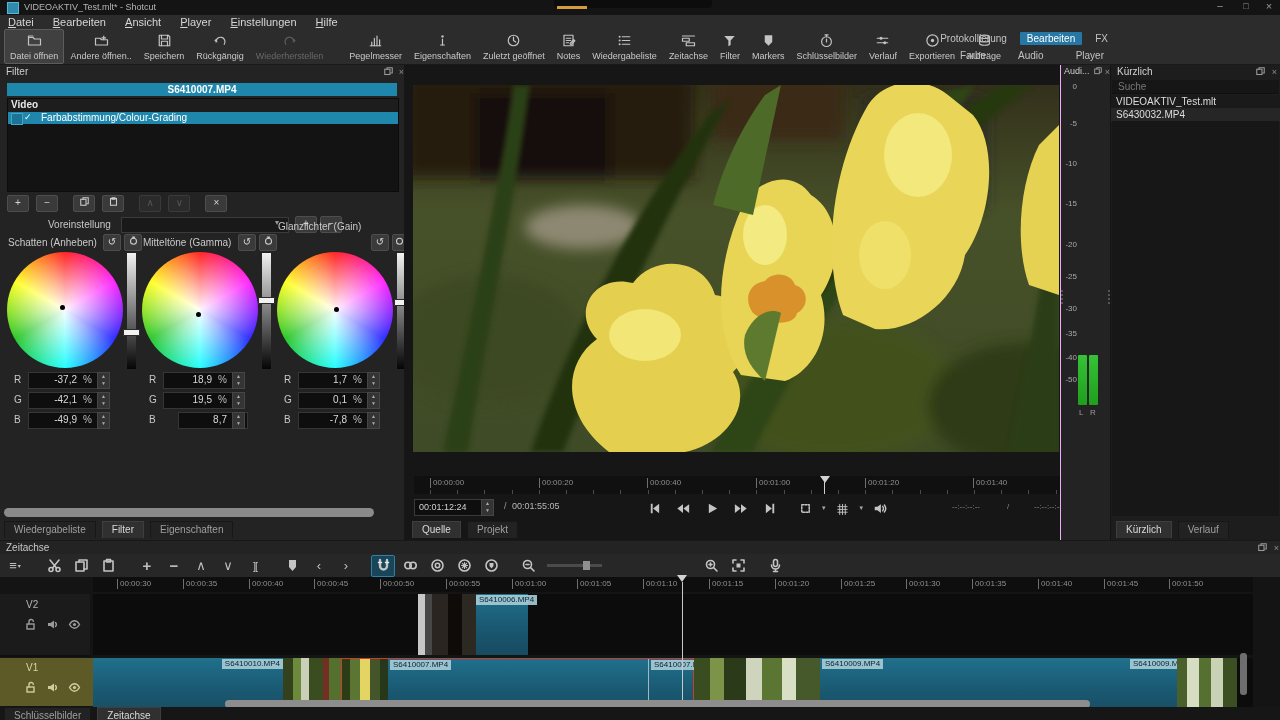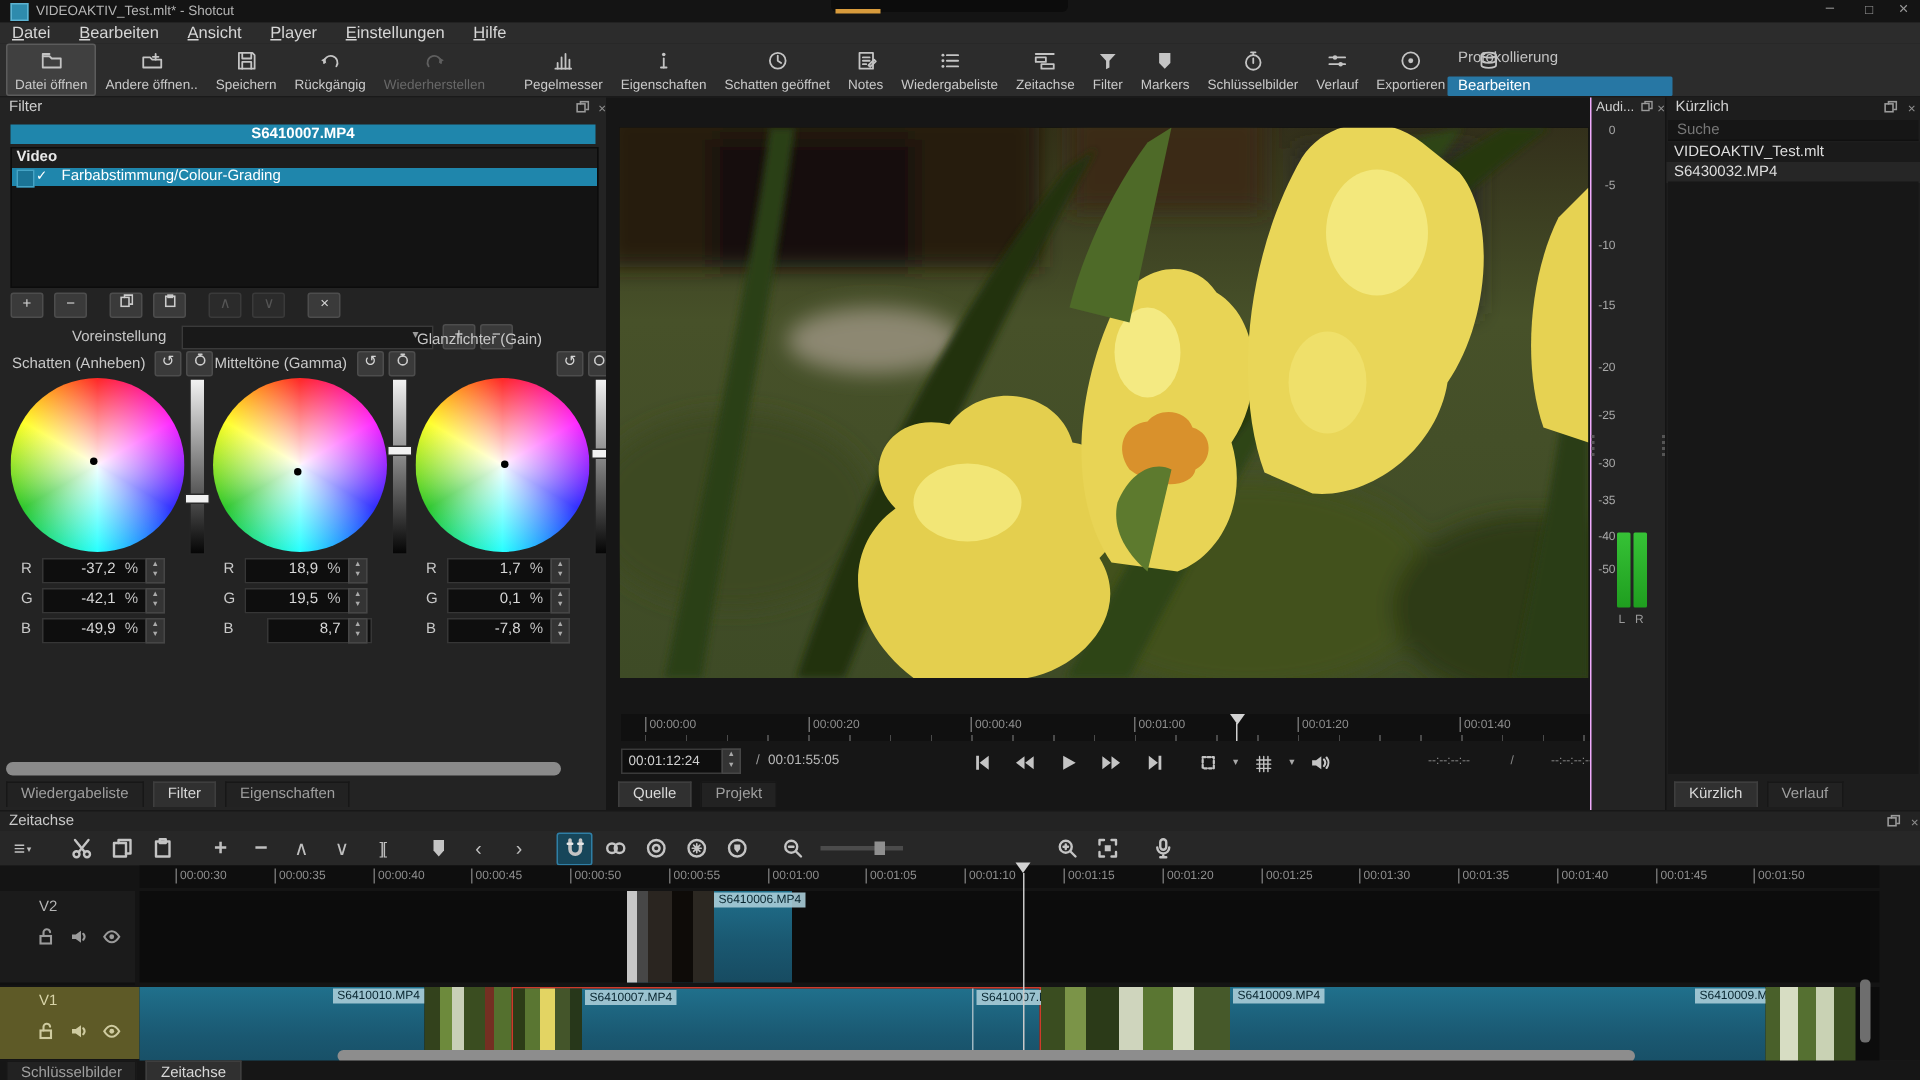--- a/index.html
+++ b/index.html
@@ -134,21 +134,21 @@
           <circle class="f" cx="10" cy="4.5" r="1.6"></circle>
           <path d="M7.5 16h5"></path>
         </svg>
       <span>Eigenschaften</span>
     </div>
     <div class="tbtn">
       <svg class="i" viewBox="0 0 20 20">
           <circle cx="10" cy="10" r="7"></circle>
           <path d="M10 5.5V10l3 2"></path>
         </svg>
-      <span>Schatten geöffnet</span>
+      <span>Zuletzt geöffnet</span>
     </div>
     <div class="tbtn">
       <svg class="i" viewBox="0 0 20 20">
           <path d="M4 3h12v14H4z"></path>
           <path d="M7 7h6M7 10h6M7 13h3"></path>
           <path d="M12 14l5-5 1.5 1.5-5 5z"></path>
         </svg>
       <span>Notes</span>
     </div>
     <div class="tbtn">
@@ -205,21 +205,21 @@
     <div class="tbtn">
       <svg class="i" viewBox="0 0 20 20">
           <ellipse cx="10" cy="5" rx="6.5" ry="2.3"></ellipse>
           <path d="M3.5 5v4.5c0 1.3 2.9 2.3 6.5 2.3s6.5-1 6.5-2.3V5"></path>
           <path d="M3.5 9.5V14c0 1.3 2.9 2.3 6.5 2.3s6.5-1 6.5-2.3V9.5"></path>
         </svg>
       <span>Aufträge</span>
     </div>
 
     <div class="abs" style="left:965px;top:3px;width:150px;">
-      <div style="display:flex;gap:6px;justify-content:flex-end;flex-direction:column;">
+      <div style="display:flex;gap:6px;justify-content:flex-end;">
         <span class="lay">Protokollierung</span>
         <span class="lay on">Bearbeiten</span>
         <span class="lay">FX</span>
       </div>
       <div style="display:flex;gap:18px;justify-content:flex-end;margin-top:4px;padding-right:4px;">
         <span class="lay">Farbe</span>
         <span class="lay">Audio</span>
         <span class="lay">Player</span>
       </div>
     </div>

